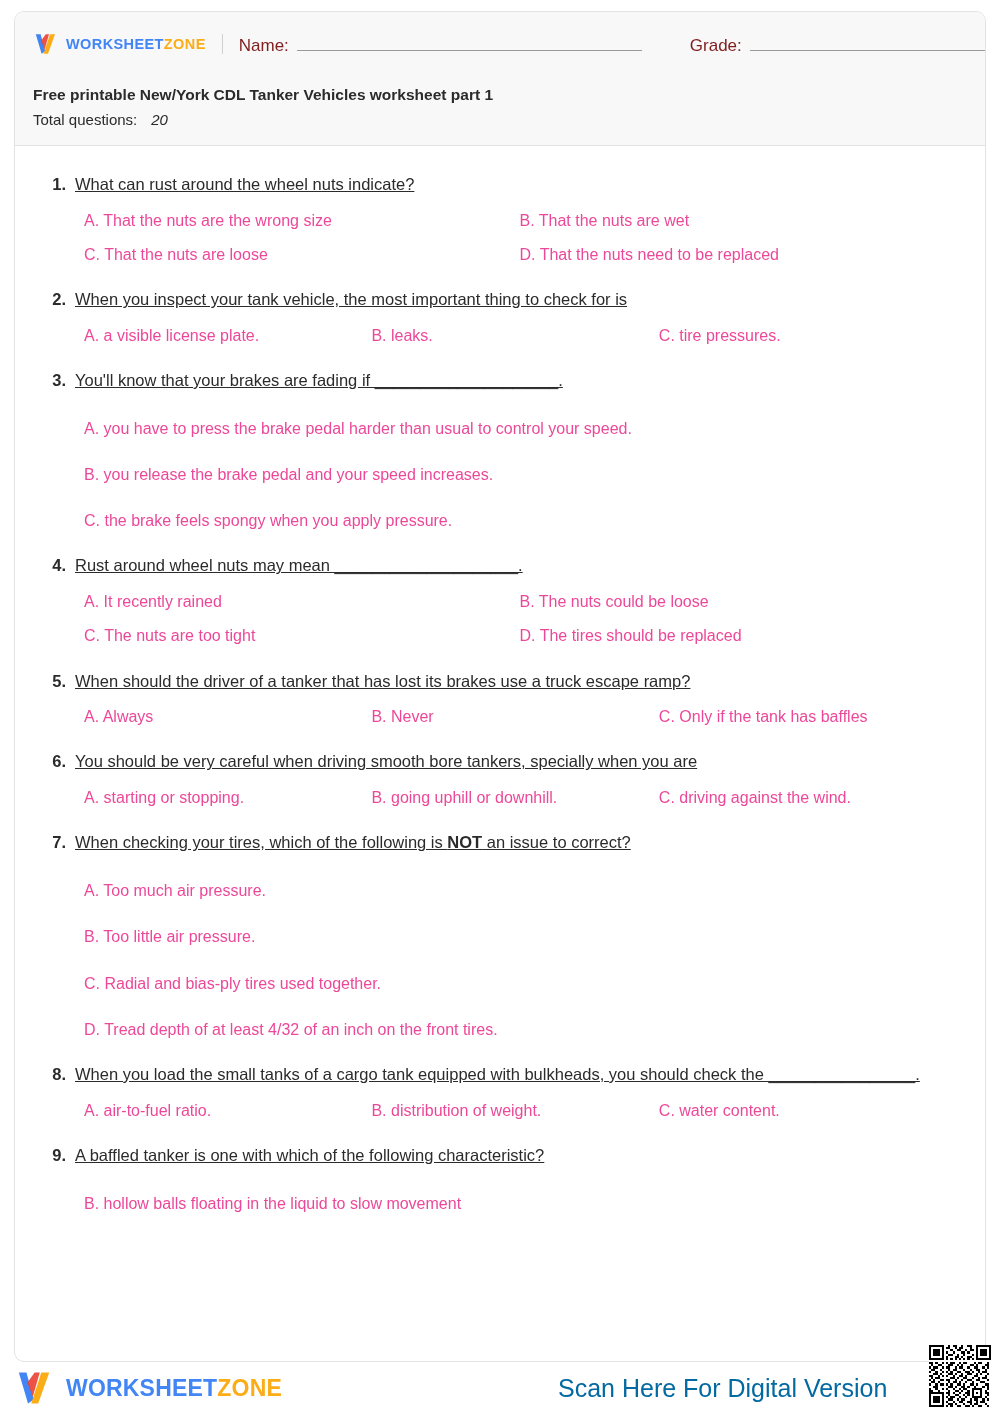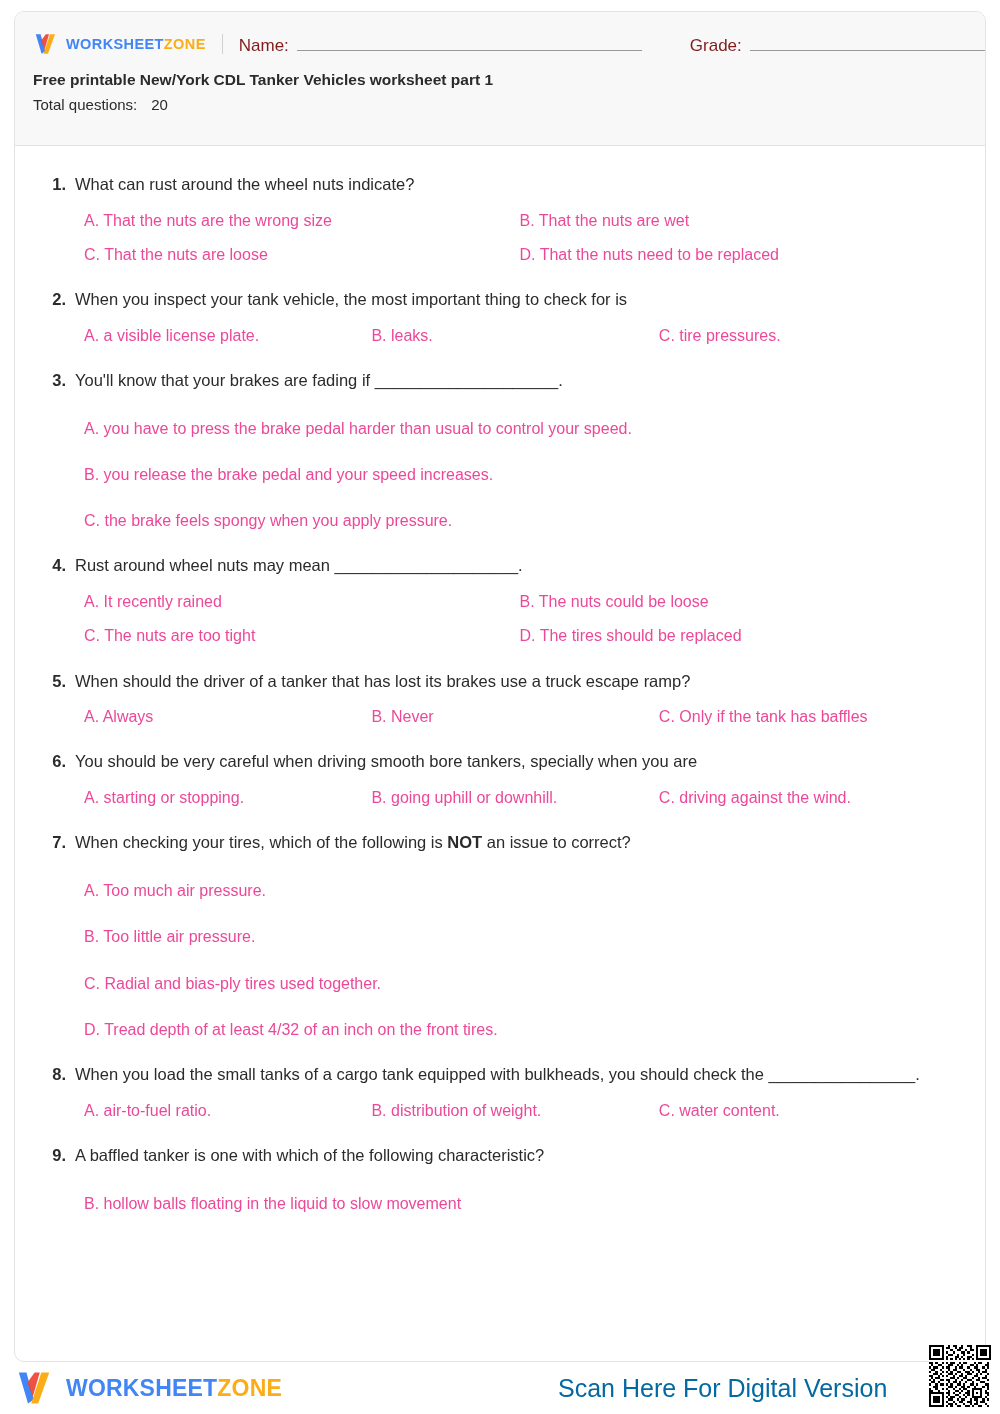--- a/index.html
+++ b/index.html
@@ -92,35 +92,35 @@
   .field-rule {
     border-bottom: 1px solid #9a9a9a;
     height: 17px;
     margin-left: 8px;
   }
   .name-rule { width: 345px; }
   .grade-rule { width: 280px; }
   .field-grade { margin-left: 48px; }
 
   .title-block {
-    margin-top: 9px;
+    margin-top: 24px;
   }
   .worksheet-title {
     font-size: 15.5px;
     font-weight: bold;
     color: #2b2b2b;
     line-height: 1.45;
   }
   .total-q {
     font-size: 15px;
     color: #2b2b2b;
     line-height: 1.45;
     margin-top: 3px;
   }
-  .total-q .tq-count { margin-left: 14px; }
+  .total-q .tq-count { margin-left: 14px; font-style: italic; }
 
   
   .sheet-body {
     padding: 26px 30px 0 30px;
     box-sizing: border-box;
   }
 
   .question {
     margin-bottom: 21px;
   }
@@ -134,20 +134,21 @@
   .q-num {
     font-weight: bold;
     width: 30px;
     flex: 0 0 30px;
     text-align: right;
     padding-right: 9px;
     box-sizing: border-box;
   }
   .q-text {
     flex: 1 1 auto;
+    text-decoration: underline;
   }
   .q-text b { font-weight: bold; }
 
   .options {
     margin-top: 12px;
     padding-left: 39px;
   }
   .opt-row {
     display: flex;
     margin-bottom: 11px;

